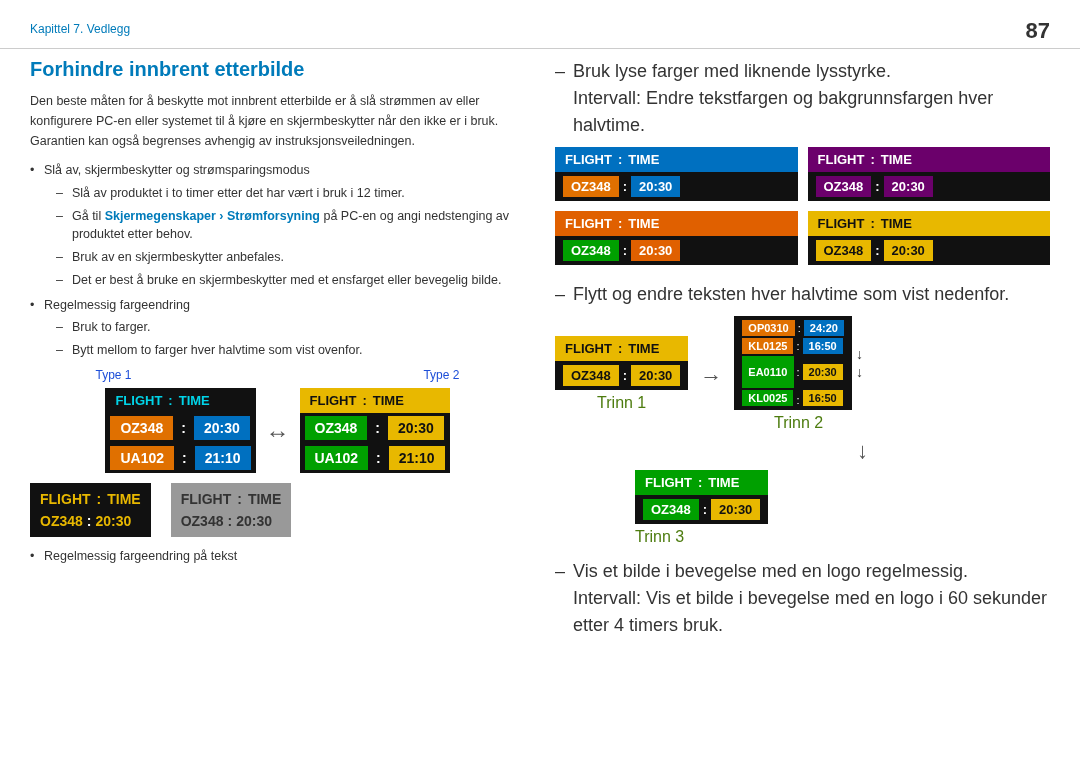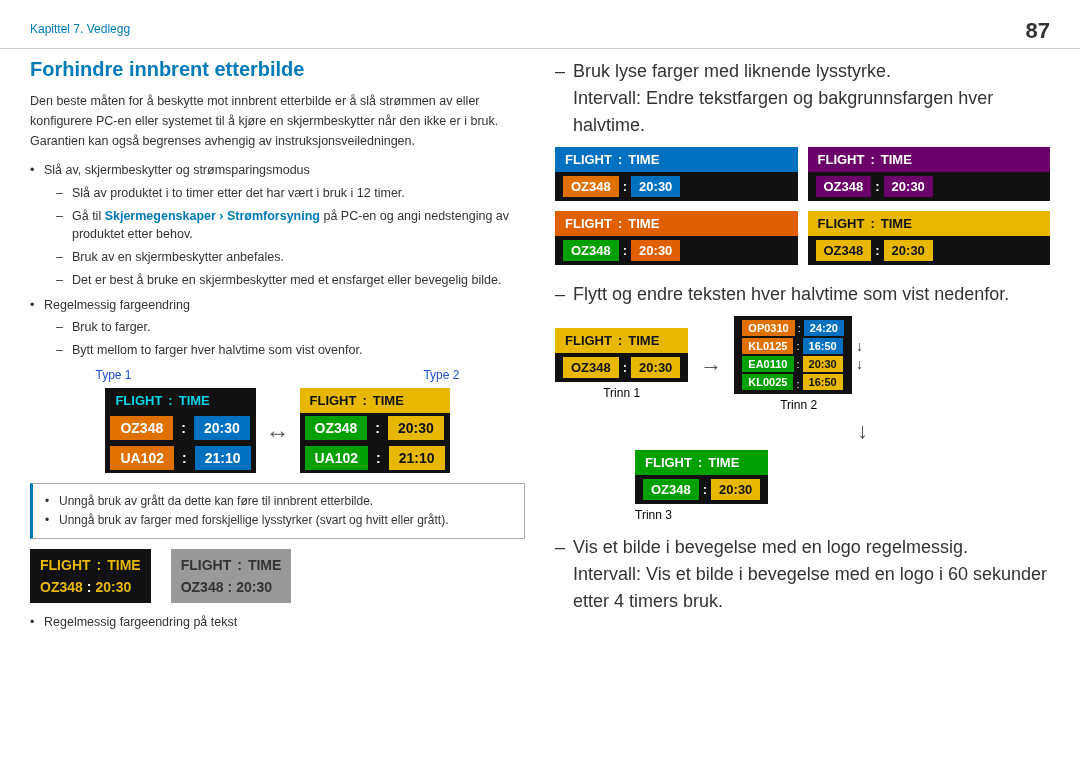--- a/index.html
+++ b/index.html
@@ -192,22 +192,22 @@
     .trinn-section {
       margin: 8px 0;
     }
     .trinn-row {
       display: flex;
       align-items: center;
       gap: 12px;
       margin-bottom: 6px;
     }
     .trinn-label {
-      color: #000000;
-      font-size: 12px;
+      color: #4d7c0f;
+      font-size: 16px;
       text-align: center;
       margin-top: 4px;
     }
     .arrow-down {
       font-size: 22px;
       color: #555;
       margin: 0 4px;
     }
     .trinn-board-wrapper {
       display: flex;
@@ -306,26 +306,20 @@
         </div>
         <div style="display:flex; gap:2px; padding:3px 5px; background:#111;">
           <div style="background:#00a000; color:#fff; font-weight:bold; font-size:14px; padding:4px 10px;">UA102</div>
           <div style="background:#111; color:#fff; font-weight:bold; font-size:14px; padding:4px 6px;">:</div>
           <div style="background:#e8b800; color:#111; font-weight:bold; font-size:14px; padding:4px 10px;">21:10</div>
         </div>
       </div>
     </div>
 
 
-    <div class="warning-box">
-      <ul>
-        <li>Unngå bruk av grått da dette kan føre til innbrent etterbilde.</li>
-        <li>Unngå bruk av farger med forskjellige lysstyrker (svart og hvitt eller grått).</li>
-      </ul>
-    </div>
 
     <div class="bottom-boards-row">
 
       <div class="flight-board">
         <div style="background:#111; padding: 5px 10px;">
           <div style="display:flex; gap:6px; align-items:center; color:#e8b800; font-weight:bold; font-size:14px; padding:3px 0;">
             <span>FLIGHT</span>
             <span>:</span>
             <span>TIME</span>
           </div>
@@ -451,21 +445,21 @@
                 <span style="background:#e07000; color:#fff; font-weight:bold; font-size:11px; padding:2px 6px;">OP0310</span>
                 <span style="color:#fff; font-size:11px;">:</span>
                 <span style="background:#0070c0; color:#fff; font-weight:bold; font-size:11px; padding:2px 6px;">24:20</span>
               </div>
               <div style="display:flex; gap:3px; align-items:center; margin-bottom:2px;">
                 <span style="background:#e07000; color:#fff; font-weight:bold; font-size:11px; padding:2px 6px;">KL0125</span>
                 <span style="color:#fff; font-size:11px;">:</span>
                 <span style="background:#0070c0; color:#fff; font-weight:bold; font-size:11px; padding:2px 6px;">16:50</span>
               </div>
               <div style="display:flex; gap:3px; align-items:center; margin-bottom:2px;">
-                <span style="background:#00a000; color:#fff; font-weight:bold; font-size:11px; padding:2px 6px;">EA0110</span>
+                <span style="background:#00a000; color:#fff; font-weight:bold; font-size:11px; padding:10px 6px;">EA0110</span>
                 <span style="color:#fff; font-size:11px;">:</span>
                 <span style="background:#e8b800; color:#111; font-weight:bold; font-size:11px; padding:2px 6px;">20:30</span>
               </div>
               <div style="display:flex; gap:3px; align-items:flex-end;">
                 <span style="background:#00a000; color:#fff; font-weight:bold; font-size:11px; padding:2px 6px;">KL0025</span>
                 <span style="color:#fff; font-size:11px;">:</span>
                 <span style="background:#e8b800; color:#111; font-weight:bold; font-size:11px; padding:2px 6px;">16:50</span>
               </div>
             </div>
             <div class="scroll-arrows">

